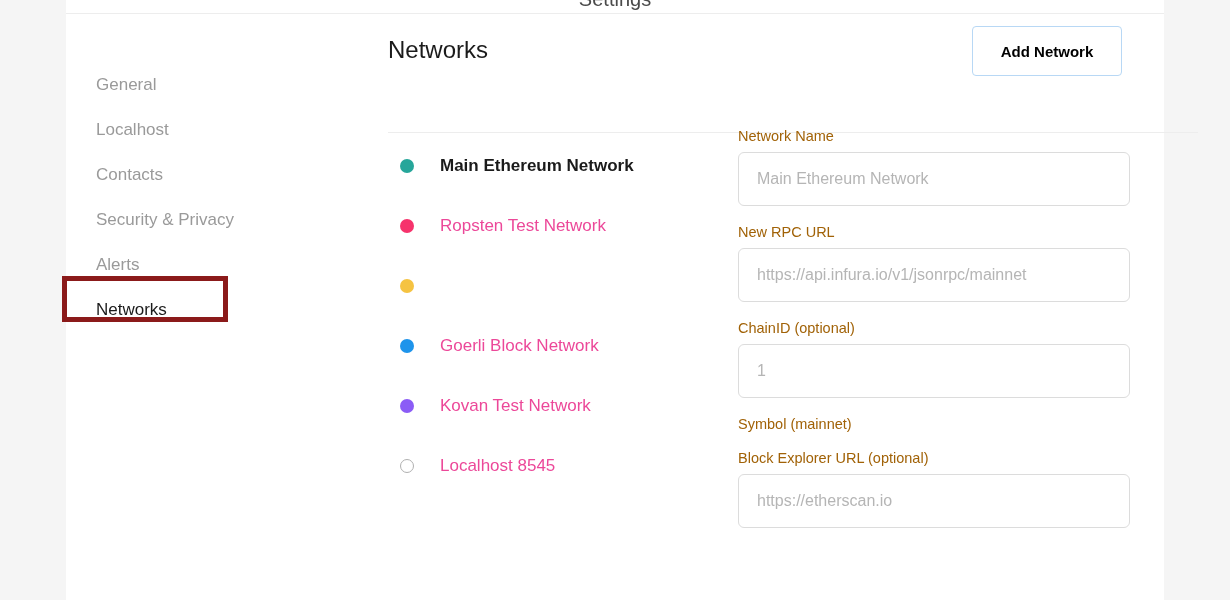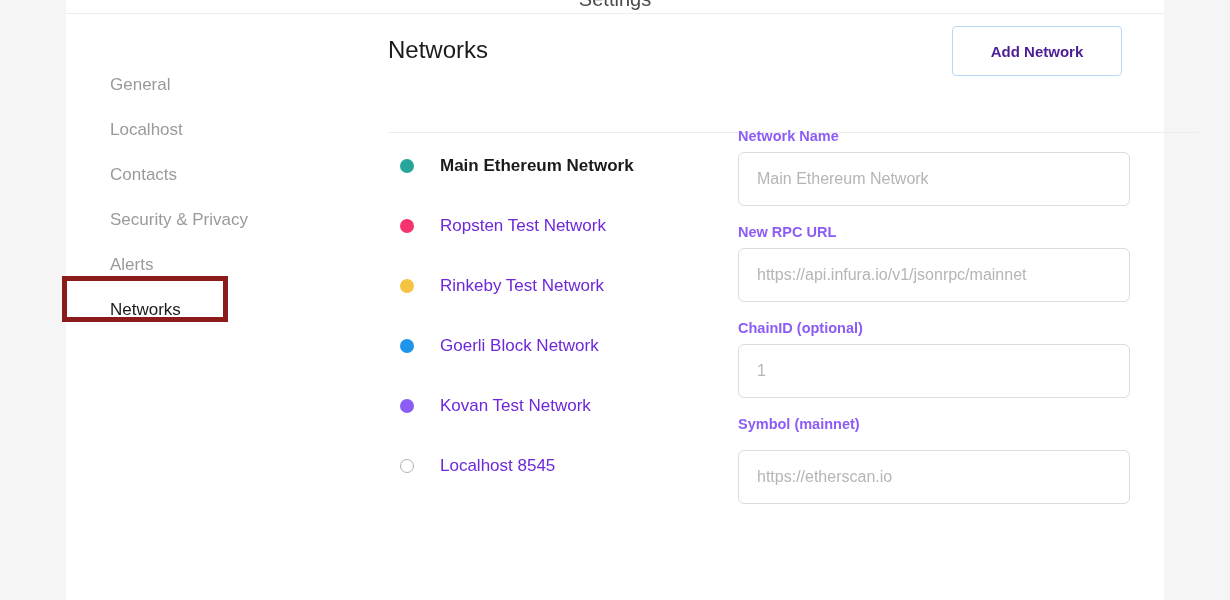--- a/index.html
+++ b/index.html
@@ -52,21 +52,21 @@
     transform: translateX(-50%);
     top: 32px;
     font-size: 20px;
     color: #4a4a4a;
     white-space: nowrap;
   }
 
   
   .sidebar {
     position: absolute;
-    left: 14px;
+    left: 0;
     top: 58px;
     width: 264px;
     height: 586px;
     box-sizing: border-box;
     padding-top: 48px;
   }
   .sidebar-item {
     height: 45px;
     line-height: 45px;
     padding-left: 30px;
@@ -113,26 +113,26 @@
     left: 66px;
     top: 22px;
     font-size: 24px;
     color: #1b1b1b;
     white-space: nowrap;
   }
   .add-network-btn {
     position: absolute;
     right: 32px;
     top: 12px;
-    width: 170px;
+    width: 150px;
     height: 50px;
     background: #ffffff;
     border: 1px solid #b8d8f5;
     border-radius: 4px;
-    color: #4c1d95;
+    color: #000000;
     font-size: 15px;
     font-weight: bold;
     font-family: "Liberation Sans", sans-serif;
     cursor: pointer;
     display: flex;
     align-items: center;
     justify-content: center;
     box-sizing: border-box;
   }
   .content-divider {
@@ -174,42 +174,42 @@
   }
   .network-dot.hollow {
     width: 12px;
     height: 12px;
     background: transparent !important;
     border: 1.5px solid #b0b0b0;
     margin-right: 26px;
   }
   .network-label {
     font-size: 17px;
-    color: #6d28d9;
+    color: #ec4899;
     white-space: nowrap;
   }
   .network-row.selected .network-label {
     color: #1b1b1b;
     font-weight: bold;
   }
 
   
   .network-form {
     width: 432px;
     box-sizing: border-box;
     padding-top: 22px;
     padding-left: 6px;
   }
   .form-field {
     margin-bottom: 18px;
   }
   .form-label {
     font-size: 14.5px;
-    color: #8b5cf6;
-    font-weight: bold;
+    color: #a16207;
+    font-weight: normal;
     margin-bottom: 8px;
     white-space: nowrap;
   }
   .form-input {
     width: 392px;
     height: 54px;
     border: 1px solid #dcdcdc;
     border-radius: 6px;
     box-sizing: border-box;
     padding: 0 18px;
@@ -260,41 +260,40 @@
             <div class="network-row selected">
               <span class="network-dot" style="background: rgb(38, 166, 154);"></span>
               <span class="network-label">Main Ethereum Network</span>
             </div>
             <div class="network-row">
               <span class="network-dot" style="background: rgb(246, 51, 108);"></span>
               <span class="network-label">Ropsten Test Network</span>
             </div>
             <div class="network-row">
               <span class="network-dot" style="background: rgb(245, 195, 66);"></span>
-              <span class="network-label">Rinkeby Test Network</span>
             </div>
             <div class="network-row">
               <span class="network-dot" style="background: rgb(30, 148, 235);"></span>
               <span class="network-label">Goerli Block Network</span>
             </div>
             <div class="network-row">
               <span class="network-dot" style="background: rgb(139, 92, 246);"></span>
               <span class="network-label">Kovan Test Network</span>
             </div>
             <div class="network-row">
               <span class="network-dot hollow"></span>
               <span class="network-label">Localhost 8545</span>
             </div>
           </div>
         <div class="network-form" id="network-form">
             <div class="form-field"><div class="form-label">Network Name</div><input class="form-input" type="text" placeholder="Main Ethereum Network" style=""></div>
             <div class="form-field"><div class="form-label">New RPC URL</div><input class="form-input" type="text" placeholder="https://api.infura.io/v1/jsonrpc/mainnet" style=""></div>
             <div class="form-field"><div class="form-label">ChainID (optional)</div><input class="form-input" type="text" placeholder="1" style=""></div>
             <div class="form-field"><div class="form-label">Symbol (mainnet)</div></div>
-            <div class="form-field"><input class="form-input" type="text" placeholder="https://etherscan.io" style=""></div>
+            <div class="form-field"><div class="form-label">Block Explorer URL (optional)</div><input class="form-input" type="text" placeholder="https://etherscan.io" style=""></div>
           </div>
       </div>
 
     </section>
   </div>
 
   <div class="annotation-box" style="border-color: rgb(139, 26, 26);"></div>
 
 </div>
 

